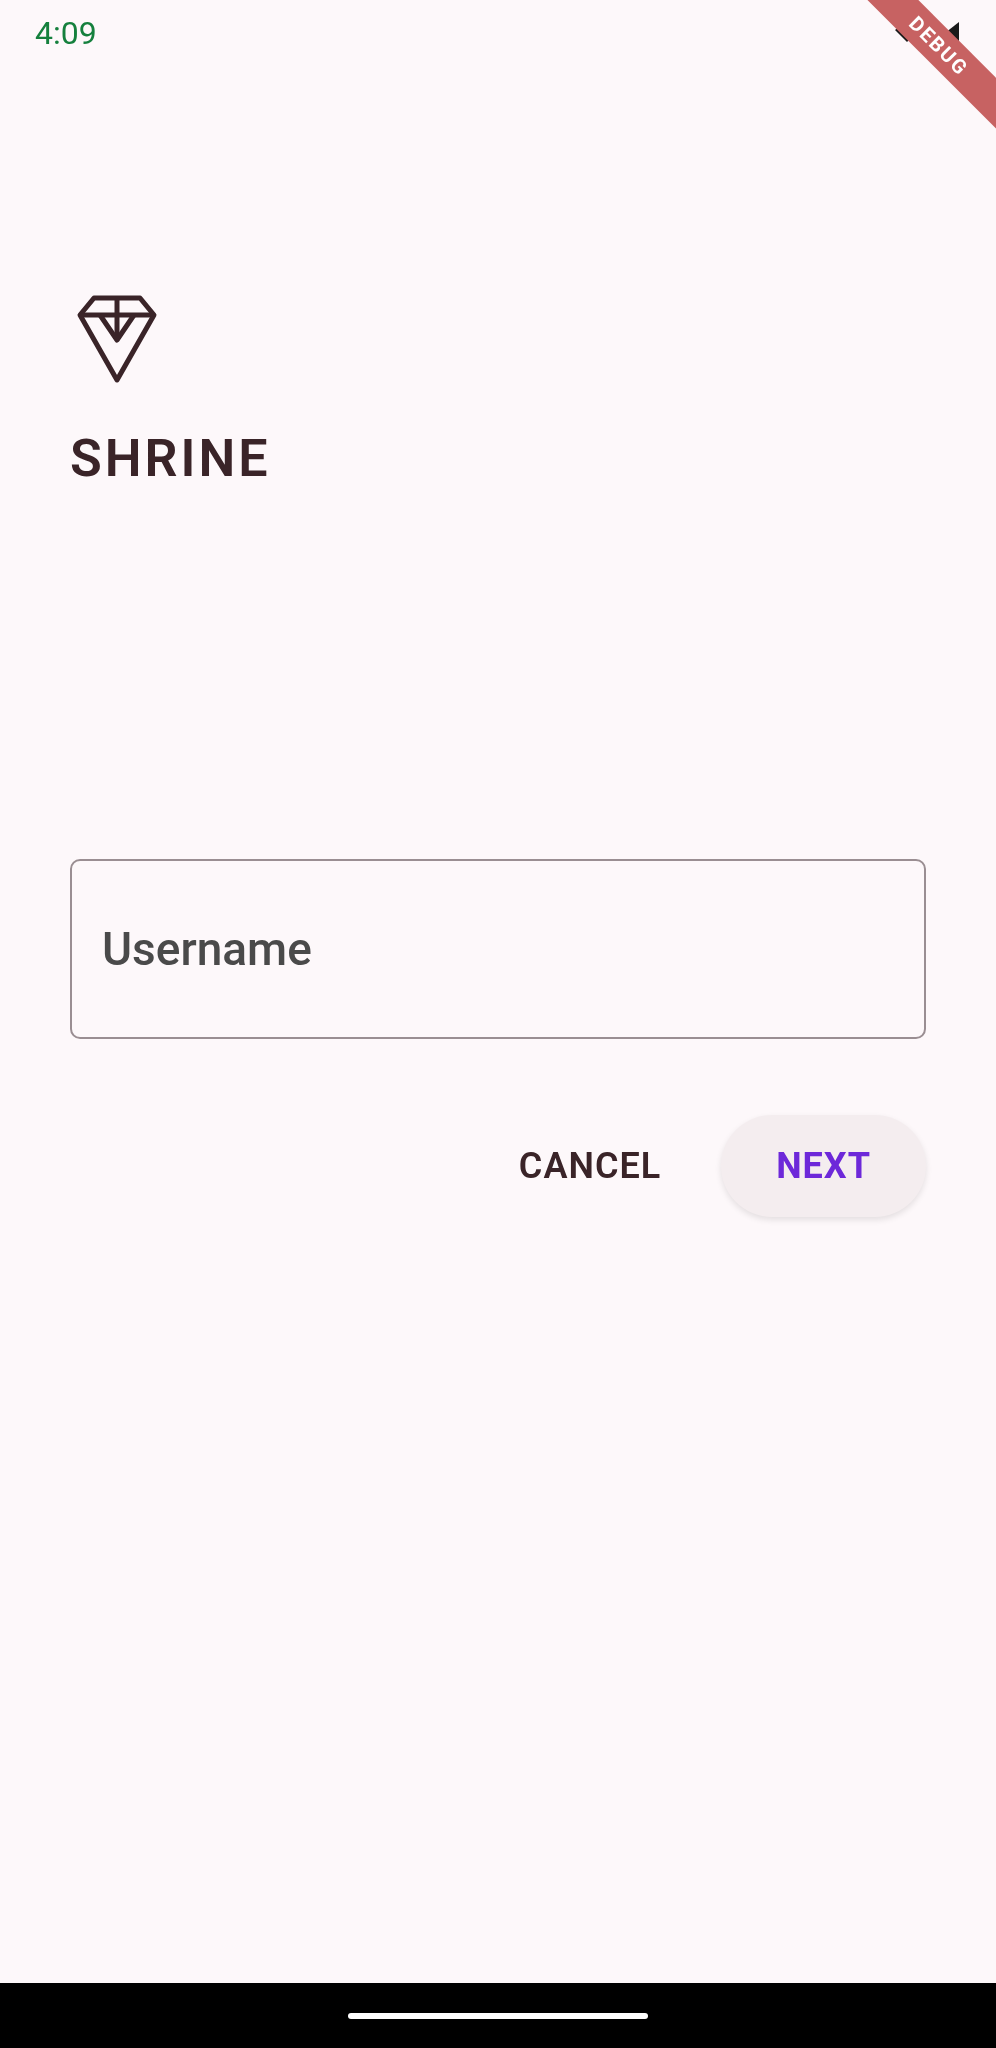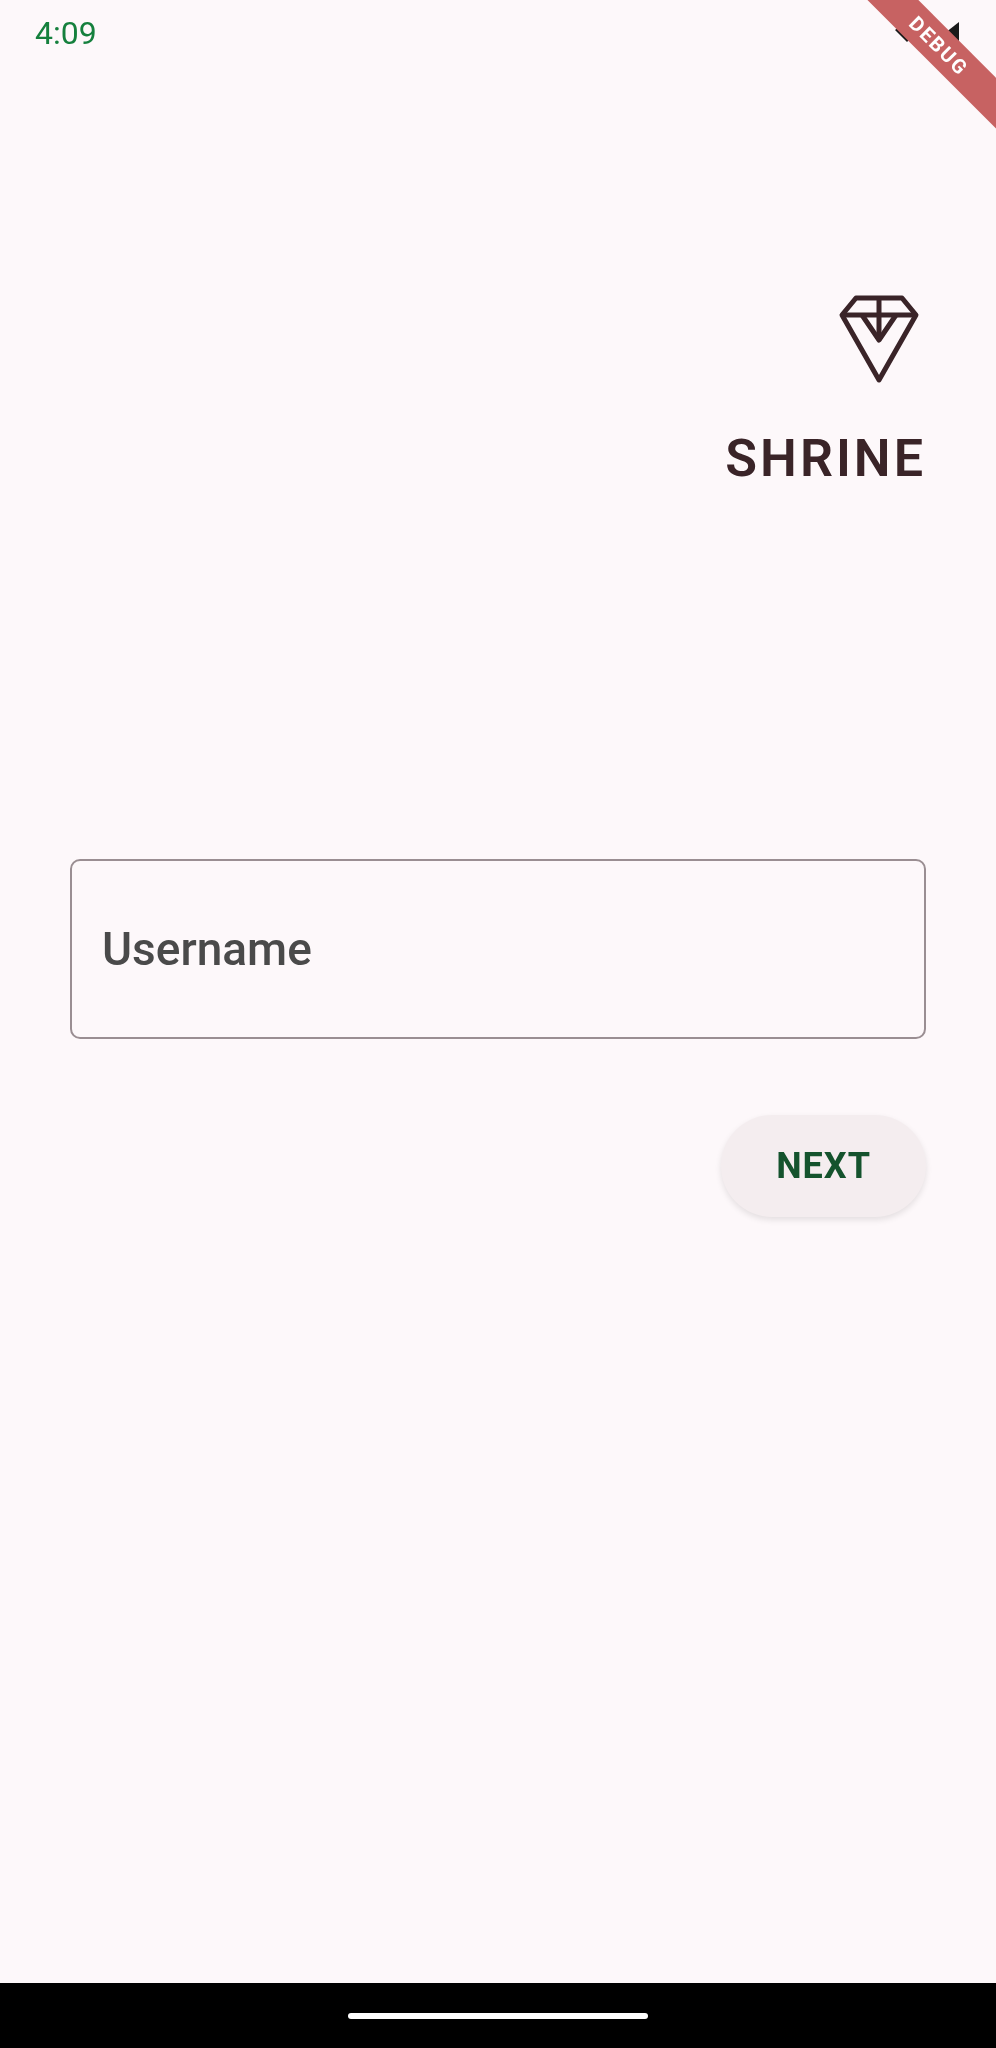--- a/index.html
+++ b/index.html
@@ -51,21 +51,21 @@
       transform: rotate(45deg);
       font-size: 20px;
       font-weight: 700;
       letter-spacing: 2px;
     }
     
     .content {
       padding: 235px 70px 0 70px;
       display: flex;
       flex-direction: column;
-      align-items: flex-end;
+      align-items: flex-start;
     }
     
     .logo-icon {
       margin-bottom: 40px;
     }
     
     .app-title {
       font-size: 52px;
       font-weight: 600;
       color: #3a2428;
@@ -113,21 +113,21 @@
       cursor: pointer;
       font-family: inherit;
     }
     
     .next-button {
       background: #f4edef;
       border: none;
       border-radius: 60px;
       font-size: 36px;
       font-weight: 700;
-      color: #14532d;
+      color: #6d28d9;
       letter-spacing: 1px;
       padding: 30px 55px;
       cursor: pointer;
       box-shadow: 0 3px 6px rgba(0,0,0,0.1);
       font-family: inherit;
     }
     
     .nav-bar {
       position: absolute;
       bottom: 0;
@@ -179,19 +179,20 @@
       </g>
     </svg>
   </div>
 
   <h1 class="app-title">SHRINE</h1>
 
   <input type="text" class="form-field" placeholder="Username" style="">
 
 
   <div class="button-row">
+    <button class="cancel-button">CANCEL</button>
     <button class="next-button">NEXT</button>
   </div>
 </div>
 
 <div class="nav-bar">
   <div class="nav-handle"></div>
 </div>
 
 </body></html>

